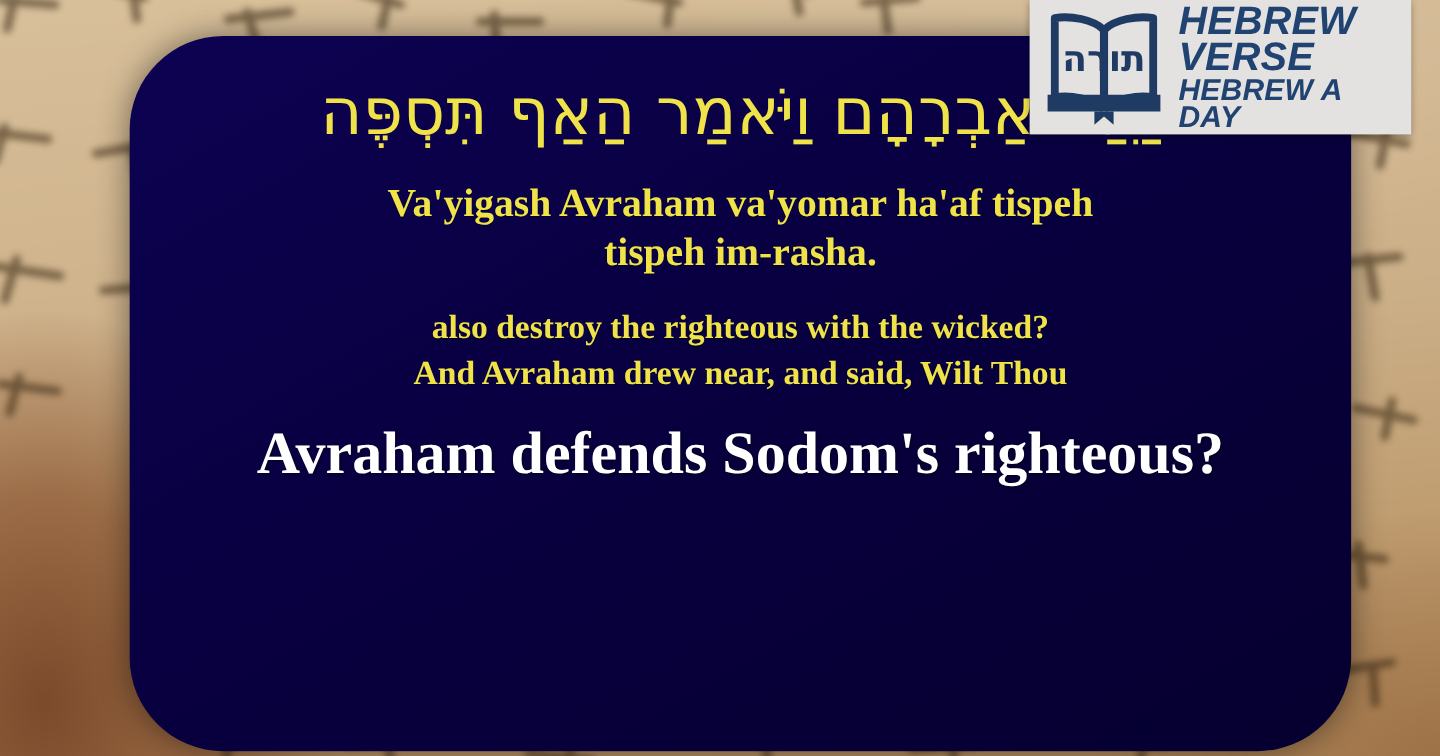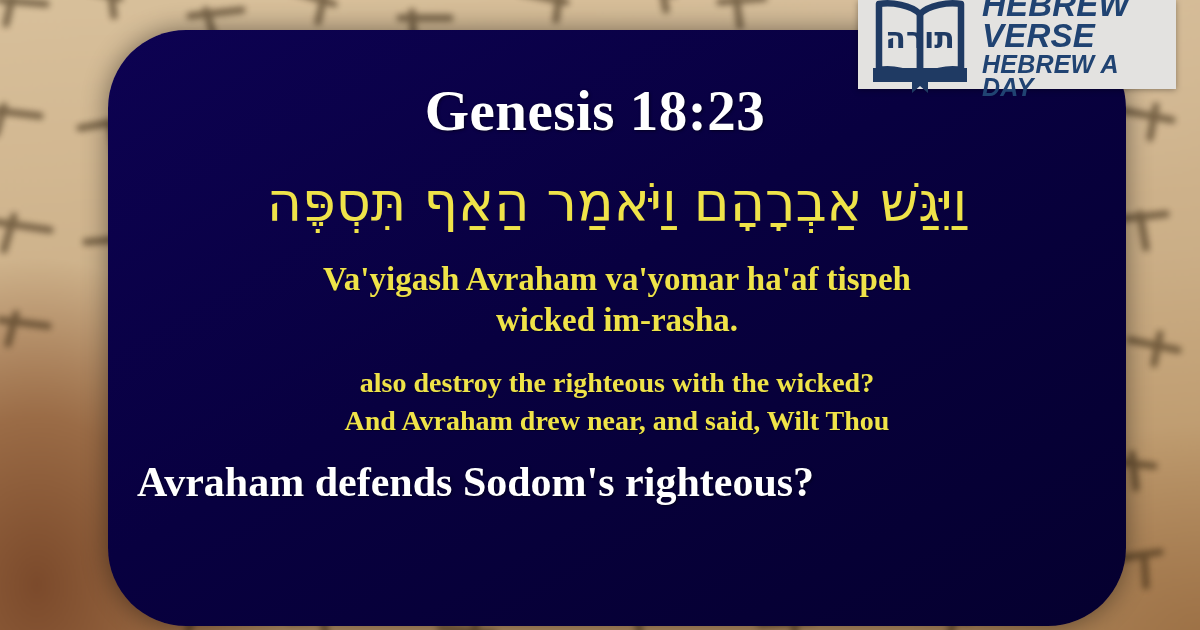--- a/index.html
+++ b/index.html
@@ -112,35 +112,36 @@
     line-height: 1.35;
     text-align: center;
     margin-top: 22px;
     width: 830px;
     text-shadow: 0 1px 1px rgba(0,0,0,0.4);
   }
 
   
   .caption {
     color: #ffffff;
-    font-size: 42px;
+    font-size: 50px;
     font-weight: 700;
     line-height: 1.1;
+    text-align: center;
     margin-top: 20px;
     width: 960px;
     text-shadow: 1px 1px 3px rgba(0,0,0,0.5);
   }
 
   
   .logo {
     position: absolute;
     left: 858px;
     top: 0px;
     width: 318px;
-    height: 89px;
+    height: 112px;
     background: #e3e2e0;
     display: flex;
     align-items: center;
     gap: 10px;
     padding: 6px 8px 6px 10px;
     box-sizing: border-box;
     box-shadow: 0 1px 6px rgba(0,0,0,0.35);
   }
   .logo-mark {
     width: 104px;
@@ -217,29 +218,28 @@
       <path d="M800 664 l52 -4"></path>
         <path d="M834 658 l2 32"></path>
       <path d="M960 652 l48 8"></path>
         <path d="M996 646 l-6 30"></path>
     </g>
   </svg>
 
   <div class="card">
     <div class="card-inner">
 
-      <div class="reference">Genesis 18:23</div>
 
       <div class="hebrew">
         <div>וַיִּגַּשׁ אַבְרָהָם וַיֹּאמַר הַאַף תִּסְפֶּה</div>
       </div>
 
       <div class="translit">
         <div>Va'yigash Avraham va'yomar ha'af tispeh</div>
-        <div>wicked im-rasha.</div>
+        <div>tispeh im-rasha.</div>
       </div>
 
       <div class="translation">
         <div>also destroy the righteous with the wicked?</div>
         <div>And Avraham drew near, and said, Wilt Thou</div>
       </div>
 
       <div class="caption">Avraham defends Sodom's righteous?</div>
 
     </div>

